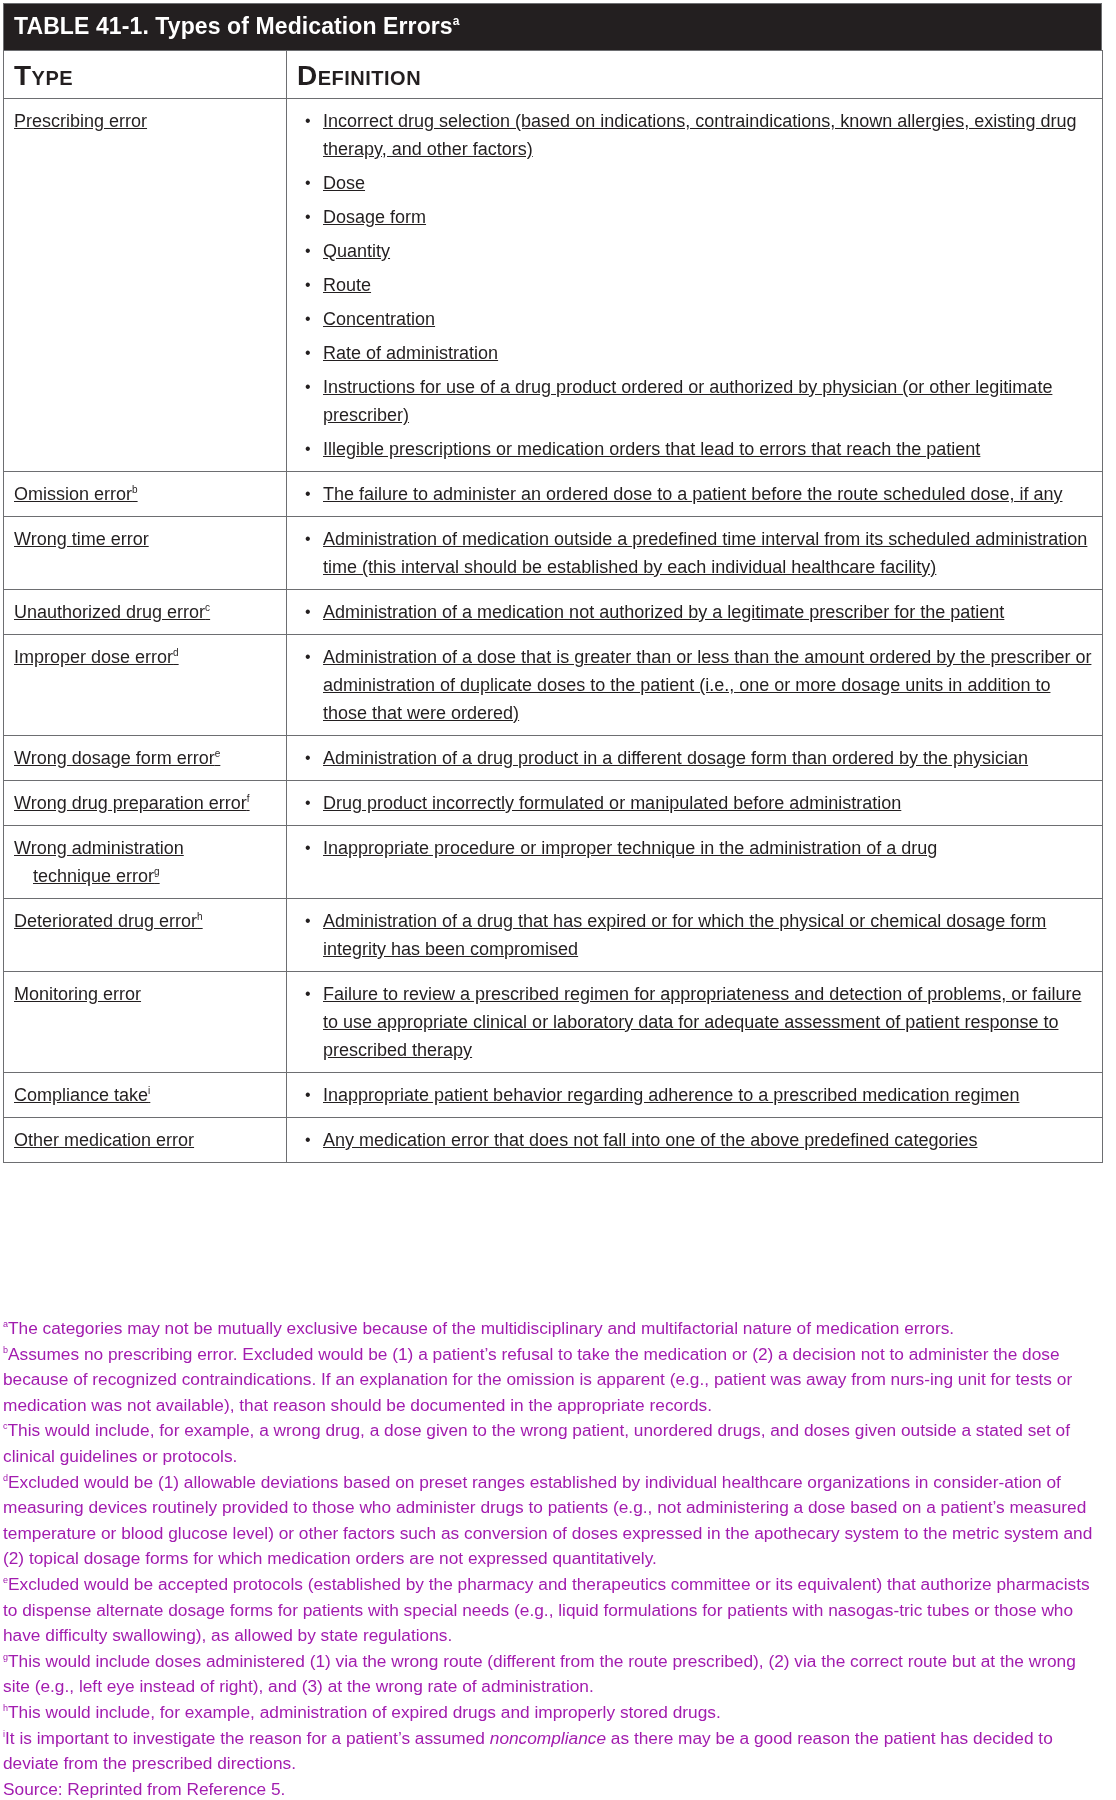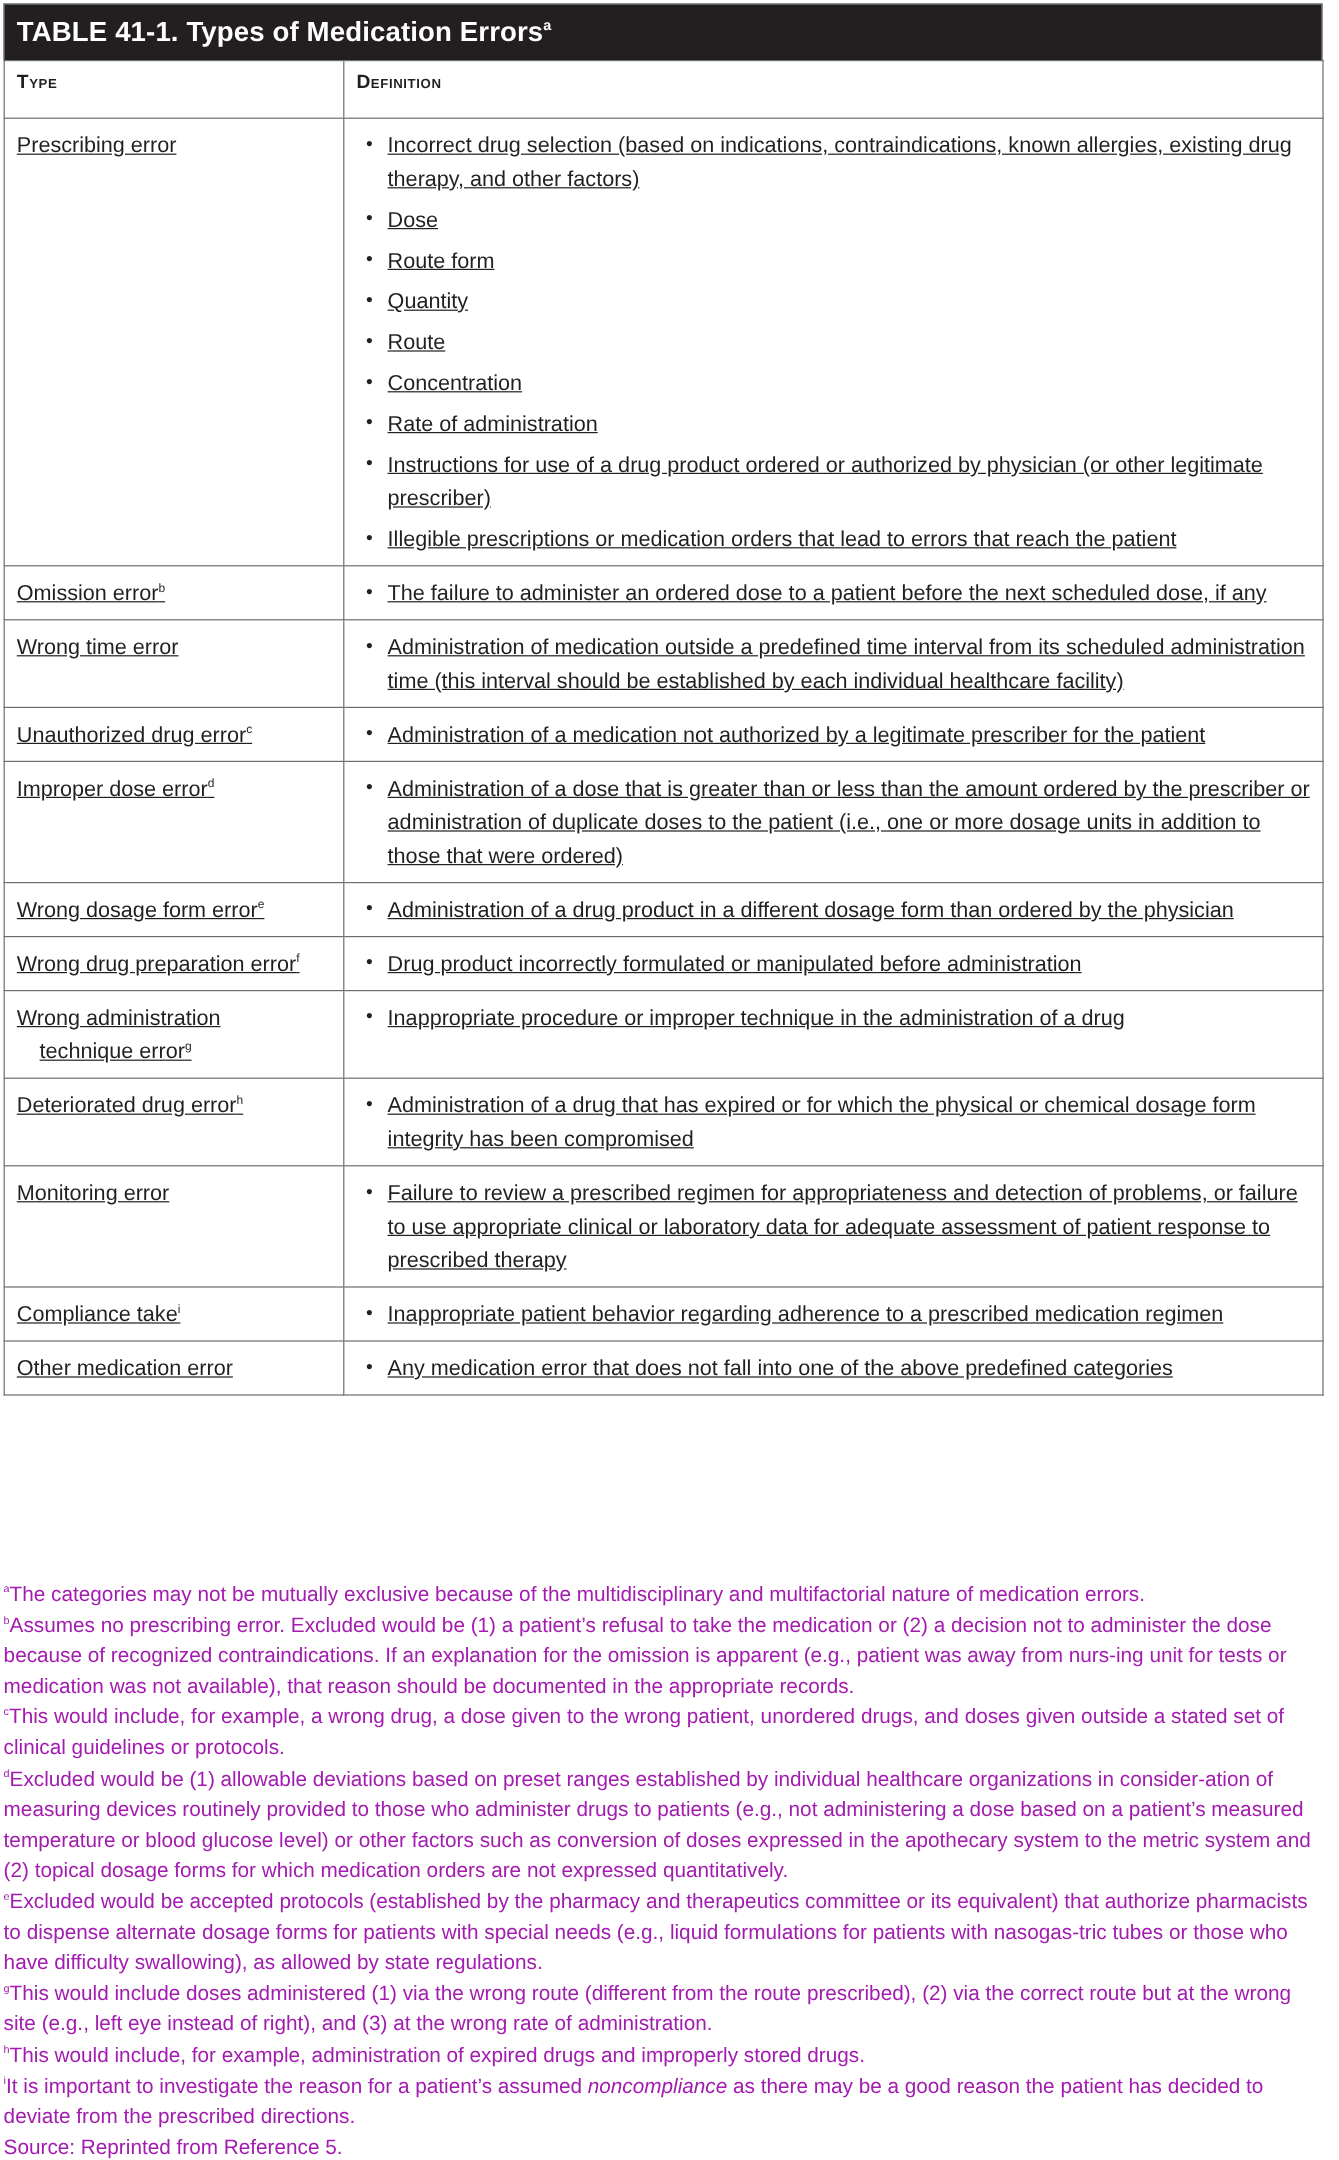--- a/index.html
+++ b/index.html
@@ -21,21 +21,21 @@
   table {
     width: 1099px; border-collapse: collapse; table-layout: fixed;
   }
   col.c1 { width: 283px; }
   col.c2 { width: 816px; }
   th, td {
     border: 1.5px solid #6d6e71; vertical-align: top; text-align: left;
   }
   th {
     height: 48px; box-sizing: border-box; padding: 9px 0 0 10px;
-    font-size: 16px; font-weight: bold; font-variant: small-caps;
+    font-size: 28px; font-weight: bold; font-variant: small-caps;
     letter-spacing: 0.5px;
   }
   td {
     font-size: 18px; line-height: 28px; padding: 8px 10px 8px 10px; text-decoration: underline;
   }
   td.type-cell { padding-left: 10px; }
   td.type-cell .indent2 { display: block; padding-left: 19px; }
   td sup { font-size: 10px; vertical-align: 7px; line-height: 0; }
   ul.defs { list-style: none; margin: 0; padding: 0; }
   ul.defs li {
@@ -69,35 +69,35 @@
         <th>Definition</th>
       </tr>
     </thead>
     <tbody id="rows">
         <tr>
           <td class="type-cell"><span>Prescribing error</span></td>
           <td>
             <ul class="defs">
               <li><span class="bullet">•</span><span>Incorrect drug selection (based on indications, contraindications, known allergies, existing drug therapy, and other factors)</span></li>
               <li><span class="bullet">•</span><span>Dose</span></li>
-              <li><span class="bullet">•</span><span>Route form</span></li>
+              <li><span class="bullet">•</span><span>Dosage form</span></li>
               <li><span class="bullet">•</span><span>Quantity</span></li>
               <li><span class="bullet">•</span><span>Route</span></li>
               <li><span class="bullet">•</span><span>Concentration</span></li>
               <li><span class="bullet">•</span><span>Rate of administration</span></li>
               <li><span class="bullet">•</span><span>Instructions for use of a drug product ordered or authorized by physician (or other legitimate prescriber)</span></li>
               <li><span class="bullet">•</span><span>Illegible prescriptions or medication orders that lead to errors that reach the patient</span></li>
             </ul>
           </td>
         </tr>
         <tr>
           <td class="type-cell"><span>Omission error</span><sup>b</sup></td>
           <td>
             <ul class="defs">
-              <li><span class="bullet">•</span><span>The failure to administer an ordered dose to a patient before the next scheduled dose, if any</span></li>
+              <li><span class="bullet">•</span><span>The failure to administer an ordered dose to a patient before the route scheduled dose, if any</span></li>
             </ul>
           </td>
         </tr>
         <tr>
           <td class="type-cell"><span>Wrong time error</span></td>
           <td>
             <ul class="defs">
               <li><span class="bullet">•</span><span>Administration of medication outside a predefined time interval from its scheduled administration time (this interval should be established by each individual healthcare facility)</span></li>
             </ul>
           </td>

